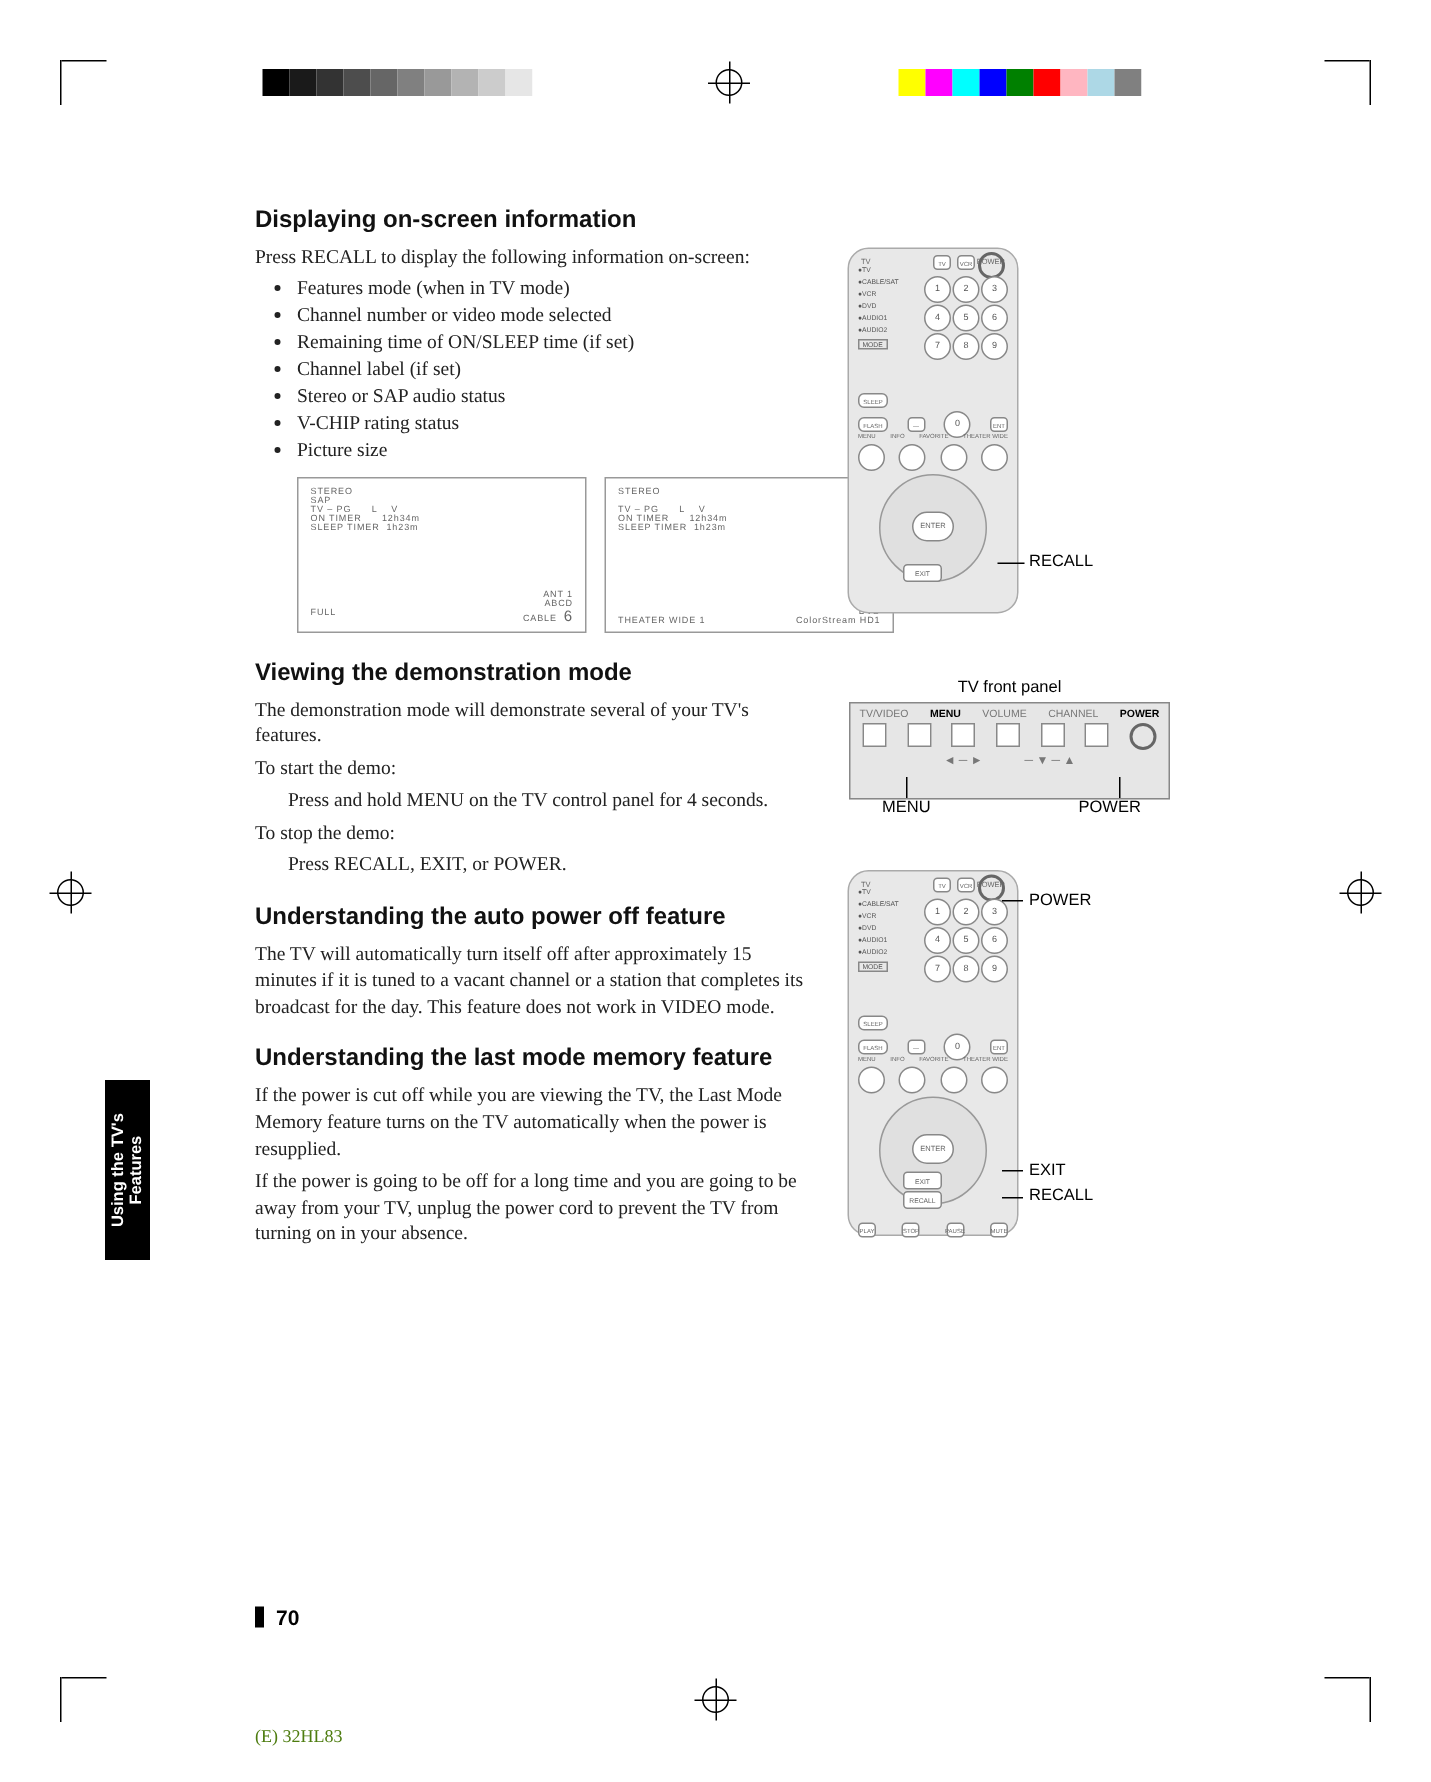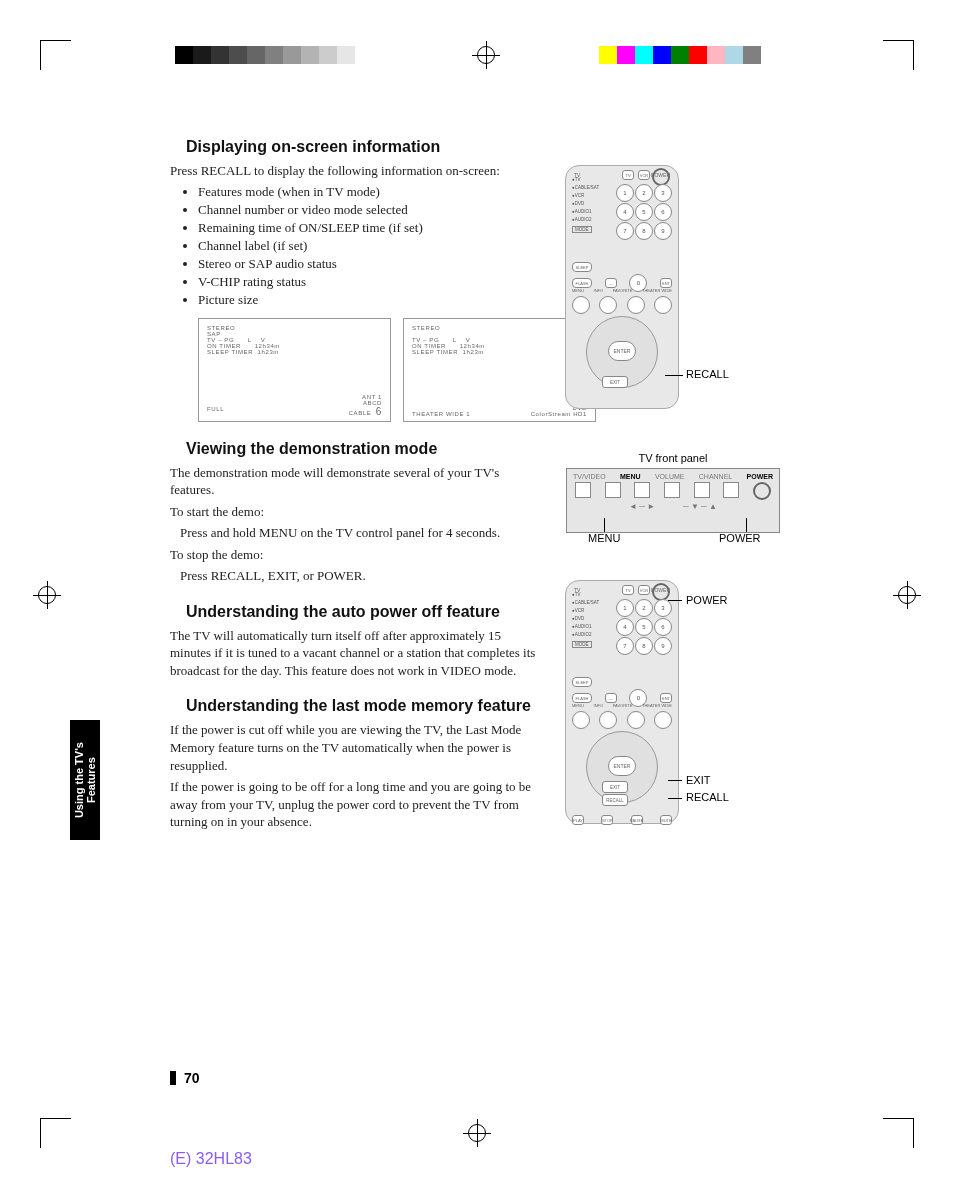--- a/index.html
+++ b/index.html
@@ -21,25 +21,25 @@
   .center-reg::before { content:""; position:absolute; left:50%; top:-6px; height:28px; border-left:1px solid #000; }
   .center-reg::after { content:""; position:absolute; top:50%; left:-6px; width:28px; border-top:1px solid #000; }
   .color-bar { display:flex; }
   .swatch { width:18px; height:18px; }
   .page {
     position:absolute;
     left:170px;
     top:120px;
     width:620px;
   }
-  h2 { font-family: Arial, Helvetica, sans-serif; font-weight:bold; font-size:16px; margin:18px 0 6px 16px; color:#111; }
+  h2 { font-family: Arial, Helvetica, sans-serif; font-weight:bold; font-size:16px; margin:18px 0 6px 0; color:#111; }
   p { font-size:13px; margin:4px 0; line-height:1.35; color:#222; }
   ul { margin:4px 0 10px 28px; padding:0; }
   li { font-size:13px; margin:2px 0; color:#222; }
-  .indent { margin-left:10px; }
+  .indent { margin-left:22px; }
   .osd-row { display:flex; gap:12px; margin-left:28px; }
   .osd { width:175px; height:90px; border:1px solid #999; padding:6px 8px; font-family: Arial, Helvetica, sans-serif; font-size:6px; color:#666; letter-spacing:0.6px; position:relative; }
   .osd .bottom { position:absolute; bottom:4px; left:8px; right:8px; font-size:6px; }
   .osd .br { text-align:right; }
   .remote { width:100px; height:230px; background:#e8e8e8; border:1px solid #aaa; border-radius:14px; padding:6px; font-family:Arial,Helvetica,sans-serif; font-size:5px; color:#666; position:relative; }
   .remote .lbl-row { display:flex; justify-content:space-between; padding:0 2px; }
   .remote .devlist { position:absolute; left:6px; top:10px; font-size:4.5px; line-height:8px; color:#555; }
   .remote .devlist span { display:block; }
   .remote .mode { position:absolute; left:6px; top:60px; font-size:4.5px; border:1px solid #888; padding:0 2px; color:#555; }
   .remote .numpad { position:absolute; right:8px; top:18px; display:grid; grid-template-columns:repeat(3,16px); grid-auto-rows:16px; gap:3px; }
@@ -62,21 +62,21 @@
   .frontpanel .labels span.bold { color:#000; font-weight:bold; }
   .frontpanel .btns { display:flex; justify-content:space-between; margin-top:2px; padding:0 2px; }
   .frontpanel .sq { width:14px; height:14px; border:1px solid #888; background:#fff; }
   .frontpanel .pw { width:14px; height:14px; border:2px solid #666; border-radius:50%; }
   .frontpanel .arrows { display:flex; justify-content:center; gap:28px; margin-top:2px; font-size:8px; }
   .fp-title { text-align:center; font-family:Arial,Helvetica,sans-serif; font-size:11px; margin-bottom:4px; }
   .side-tab { position:absolute; left:70px; top:720px; width:30px; height:120px; background:#000; color:#fff; font-family:Arial,Helvetica,sans-serif; font-weight:bold; font-size:11px; display:flex; align-items:center; justify-content:center; }
   .side-tab span { transform:rotate(-90deg); white-space:nowrap; line-height:1.1; text-align:center; }
   .pagenum { position:absolute; left:170px; top:1070px; font-family:Arial,Helvetica,sans-serif; font-weight:bold; font-size:14px; }
   .pagenum::before { content:""; display:inline-block; width:6px; height:14px; background:#000; margin-right:8px; vertical-align:-2px; }
-  .footer { position:absolute; left:170px; top:1150px; font-family:Liberation Sans, sans-serif; font-size:16px; color:#8b5cf6; }
+  .footer { position:absolute; left:170px; top:1150px; font-family:Liberation Serif, serif; font-size:12px; color:#4d7c0f; }
   .bottom-marks { position:absolute; bottom:40px; left:40px; right:40px; display:flex; align-items:center; justify-content:space-between; }
   .side-reg { position:absolute; top:586px; }
   .side-reg.left { left:38px; }
   .side-reg.right { right:38px; }
 </style>
 </head>
 <body>
 
 <div class="crop-marks">
   <div class="crop-l"></div>

